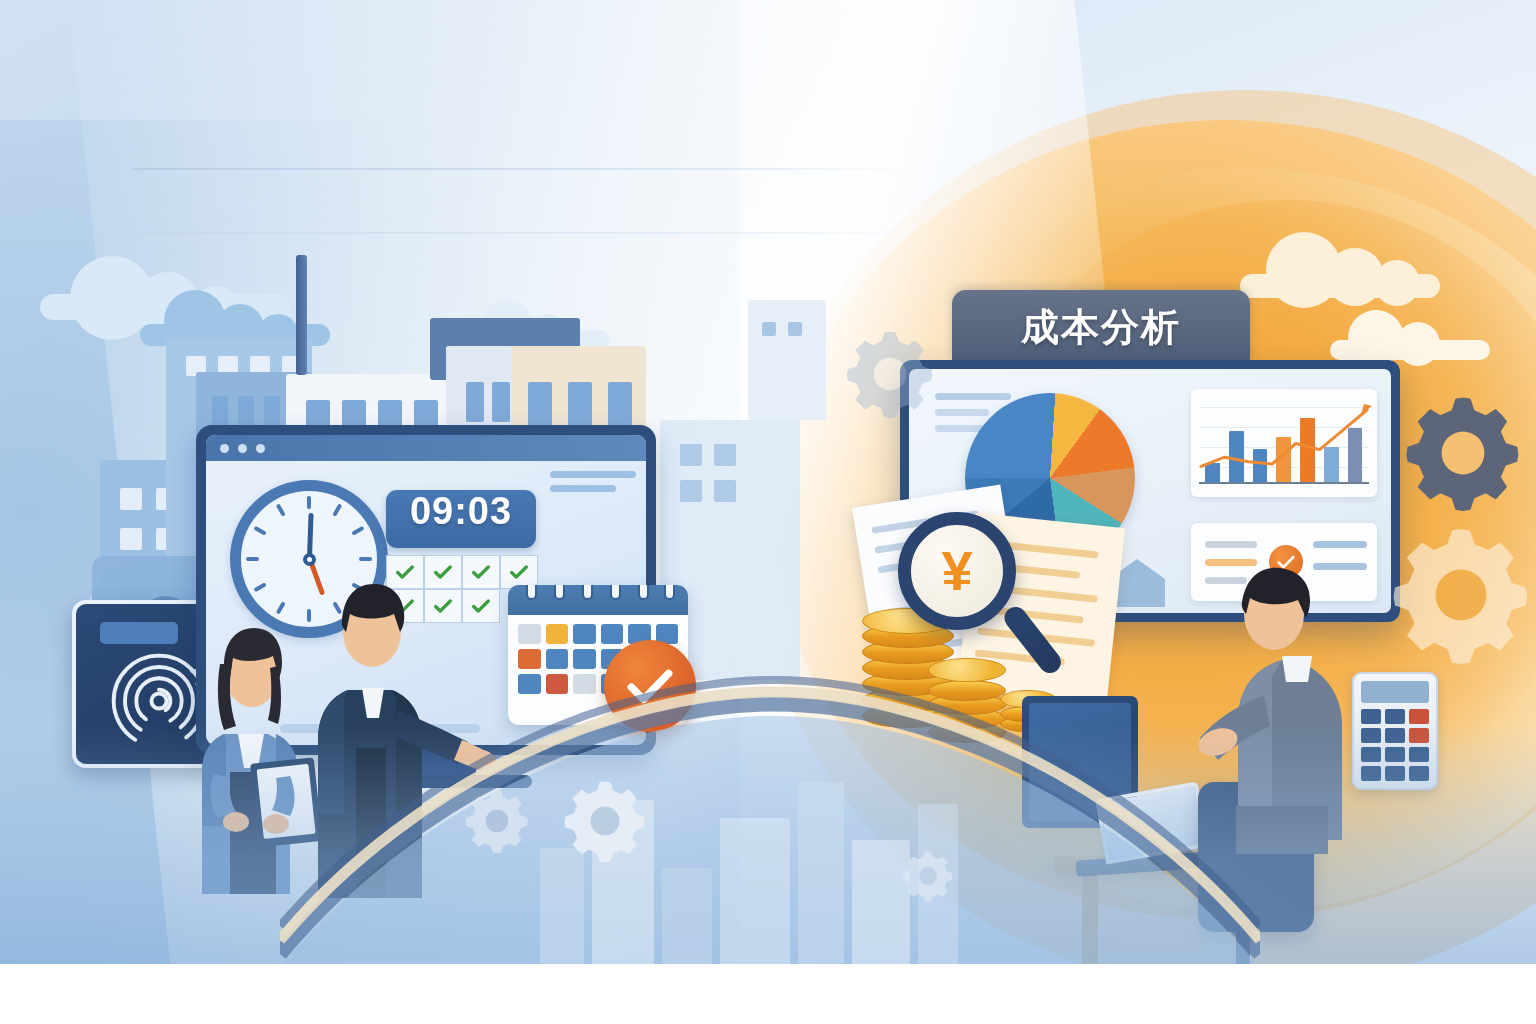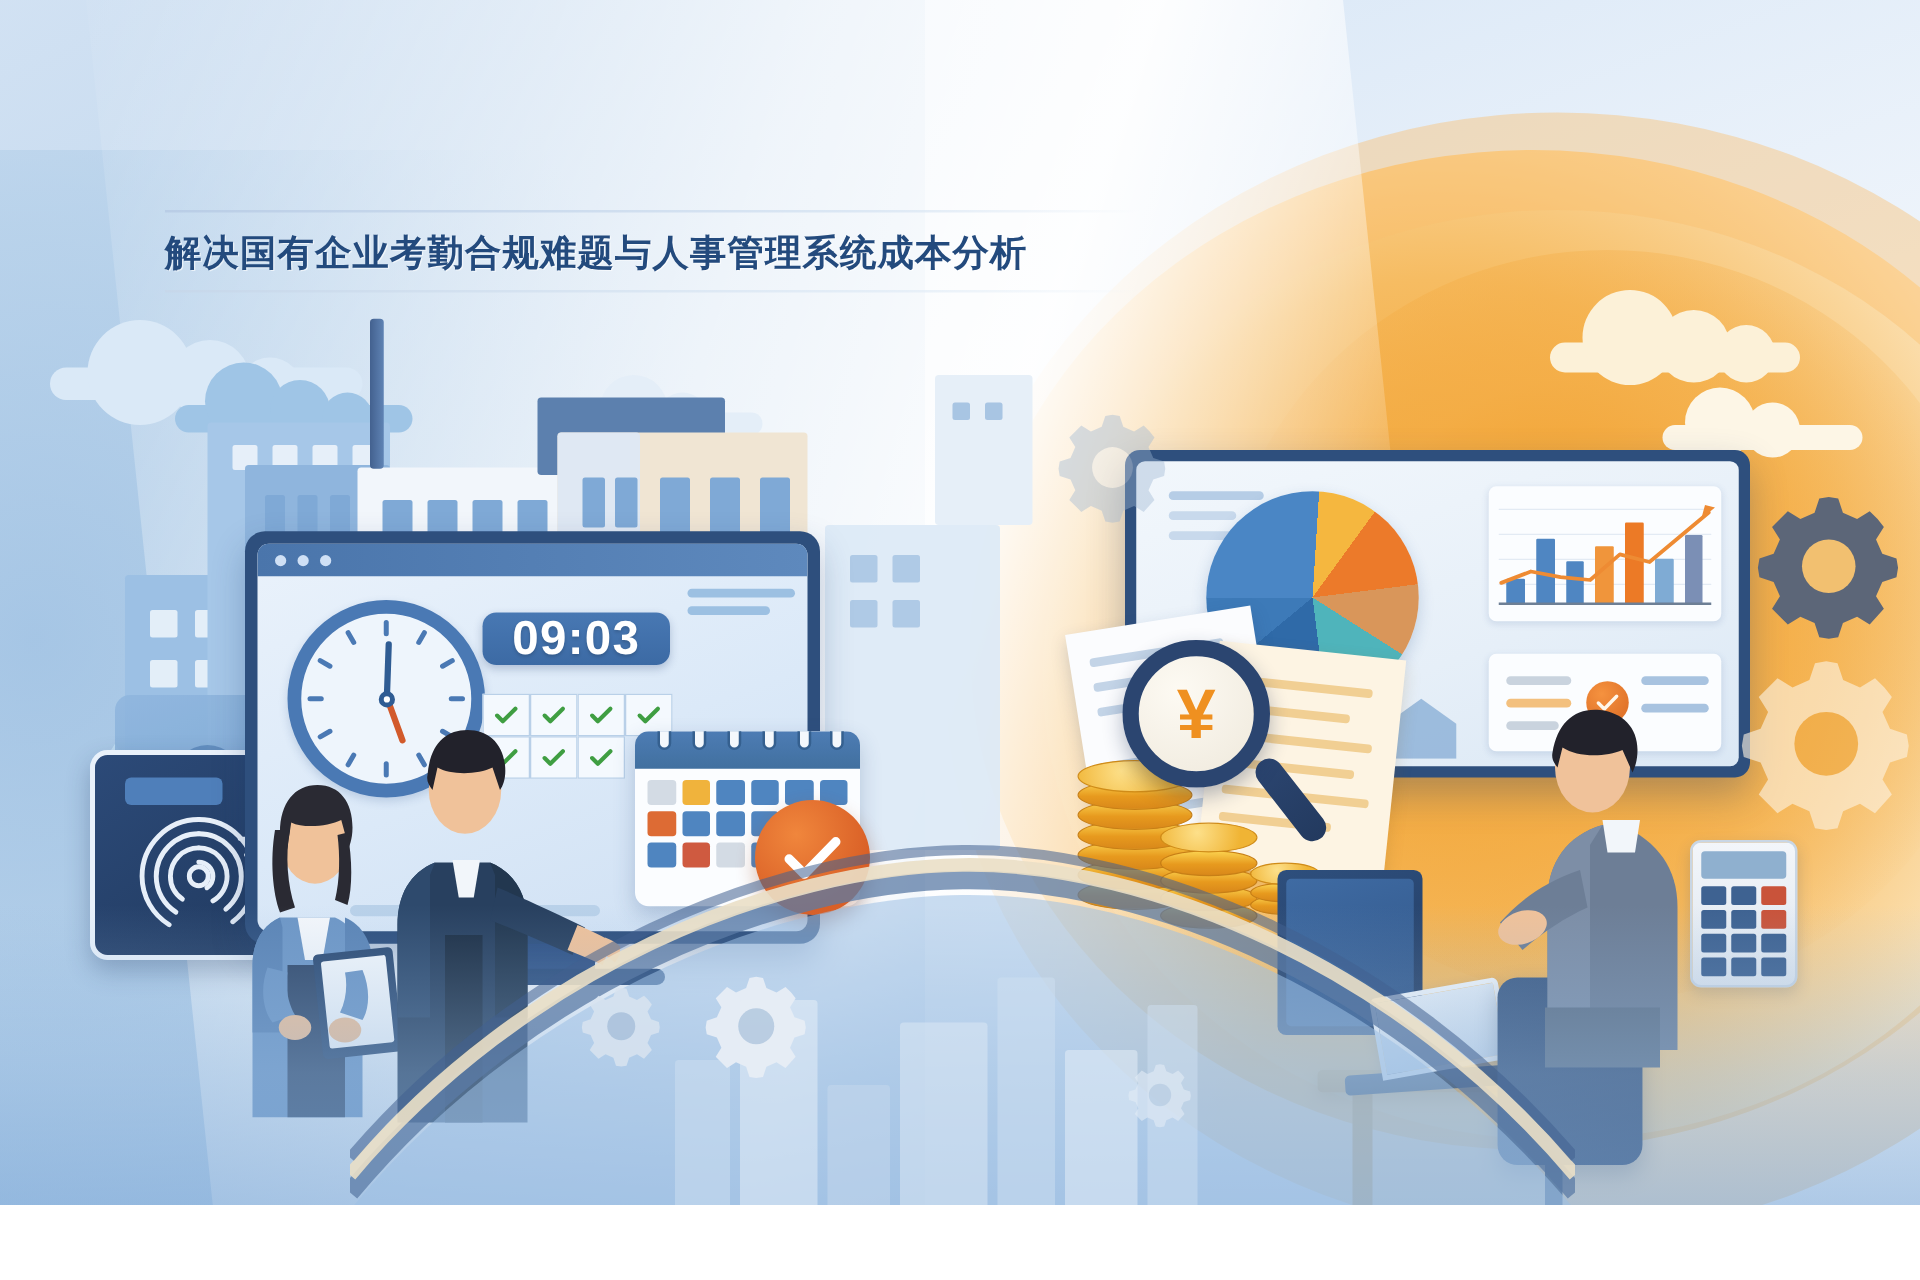--- a/index.html
+++ b/index.html
@@ -71,22 +71,22 @@
   .clockface{position:absolute;left:24px;top:45px;width:136px;height:136px;border-radius:50%;
     background:#eef5fc;border:11px solid #4a79b4;box-shadow:0 3px 8px rgba(40,80,140,.2);}
   .tick{position:absolute;left:50%;top:5px;width:4px;height:13px;background:#4a79b4;
     border-radius:2px;transform-origin:2px 63px;margin-left:-2px;}
   .hand-h{position:absolute;left:50%;top:22px;width:5px;height:45px;background:#2f5c93;
     border-radius:3px;transform-origin:2.5px 45px;margin-left:-2.5px;}
   .hand-m{position:absolute;left:50%;top:28px;width:5px;height:40px;background:#d25a2b;
     border-radius:3px;transform-origin:2.5px 39px;margin-left:-2.5px;transform:rotate(160deg);}
   .pin{position:absolute;left:50%;top:50%;width:13px;height:13px;margin:-6.5px;border-radius:50%;
     background:#fff;border:4px solid #2f5c93;box-sizing:border-box;}
-  .timebadge{position:absolute;left:180px;top:55px;width:150px;height:42px;border-radius:11px;
-    background:linear-gradient(180deg,#4878b3,#3c6aa4);display:flex;align-items:center;justify-content:center;
+  .timebadge{position:absolute;left:180px;top:55px;width:150px;height:58px;border-radius:11px;
+    background:linear-gradient(180deg,#4878b3,#3c6aa4);display:flex;align-items:flex-start;justify-content:center;
     box-shadow:0 3px 7px rgba(30,60,110,.25);}
   .timebadge span{color:#fff;font-size:38px;font-weight:bold;letter-spacing:1px;
     text-shadow:0 2px 3px rgba(0,0,0,.18);}
   .checkgrid{position:absolute;left:180px;top:120px;width:152px;}
   .cgrow{display:flex;}
   .cgcell{width:38px;height:34px;box-sizing:border-box;border:1px solid #b9d0e8;
     background:#f4f9fe;display:flex;align-items:center;justify-content:center;}
   .cgcell.e{background:transparent;border-color:transparent;}
   .cgcell svg{display:block;}
   .lines-r{position:absolute;right:10px;top:36px;width:86px;}
@@ -283,21 +283,20 @@
     <div class="winb" style="left:762px;top:322px;width:14px;height:14px;opacity:.6;"></div>
     <div class="winb" style="left:788px;top:322px;width:14px;height:14px;opacity:.6;"></div>
   </div>
 
   <div class="flagpole"></div>
 
   <div style="position:absolute;left:75px;top:595px;width:34px;height:44px;background:#bfdcf2;
               border-radius:50% 50% 50% 50%/60% 60% 40% 40%;clip-path:polygon(50% 0,100% 62%,82% 96%,18% 96%,0 62%);"></div>
 
   <div class="rule"></div>
-  <div class="subtitle">解决国有企业考勤合规难题与人事管理系统成本分析</div>
   <div class="rule2"></div>
 
   <div class="avatarcard">
     <div class="avatarhead"></div>
     <div class="avatarbody"></div>
   </div>
 
   <div class="biopanel">
     <div class="biobar"></div>
     <svg width="126" height="126" style="position:absolute;left:20px;top:34px;" viewBox="0 0 100 100" fill="none" stroke="#e7eff9" stroke-width="3.1" stroke-linecap="round">
@@ -458,20 +457,23 @@
     <path d="M106 130c20 8 30 26 30 50v74h-26V140z" fill="#22374f"></path>
     <path d="M70 188h30v150H70z" fill="#1d2f45"></path>
     <path d="M76 128h22l-5 30h-12z" fill="#f2f6fa"></path>
     <ellipse cx="86" cy="72" rx="29" ry="35" fill="#f0c29a"></ellipse>
     <path d="M56 60c2-24 14-36 32-36 16 0 28 10 30 28 1 9-1 16-4 20l-6-18c-12 6-34 6-44 0l-4 18c-3-4-5-7-4-12z" fill="#22222b"></path>
     <path d="M112 150c24 10 50 22 70 32l-10 22c-22-10-46-20-66-28z" fill="#28405f"></path>
     <path d="M176 180c10 4 22 10 28 14l-8 18c-8-4-18-8-28-12z" fill="#f0c29a"></path>
     <path d="M198 190c6 2 12 6 14 10l-6 10c-4-4-10-7-14-9z" fill="#f0c29a"></path>
   </svg>
 
+  <div class="dashtab">
+    <span>成本分析</span>
+  </div>
 
   <div class="dashboard">
     <div class="dash-screen">
       <div class="dl" style="left:26px;top:24px;width:76px;"></div>
       <div class="dl" style="left:26px;top:40px;width:54px;background:#c8d9ec;"></div>
       <div class="dl" style="left:26px;top:56px;width:66px;background:#c8d9ec;"></div>
 
       <div class="pie" id="pie" style="background: conic-gradient(from -90deg, rgb(74, 134, 197) 0deg, rgb(74, 134, 197) 93.6deg, rgb(245, 183, 63) 93.6deg, rgb(245, 183, 63) 126deg, rgb(236, 122, 42) 126deg, rgb(236, 122, 42) 172.8deg, rgb(217, 150, 90) 172.8deg, rgb(217, 150, 90) 212.4deg, rgb(79, 180, 187) 212.4deg, rgb(79, 180, 187) 262.8deg, rgb(47, 106, 168) 262.8deg, rgb(47, 106, 168) 320.4deg, rgb(61, 122, 184) 320.4deg, rgb(61, 122, 184) 360deg);"></div>
 
       <svg style="position:absolute;left:196px;bottom:6px;" width="64" height="52" viewBox="0 0 64 52">

